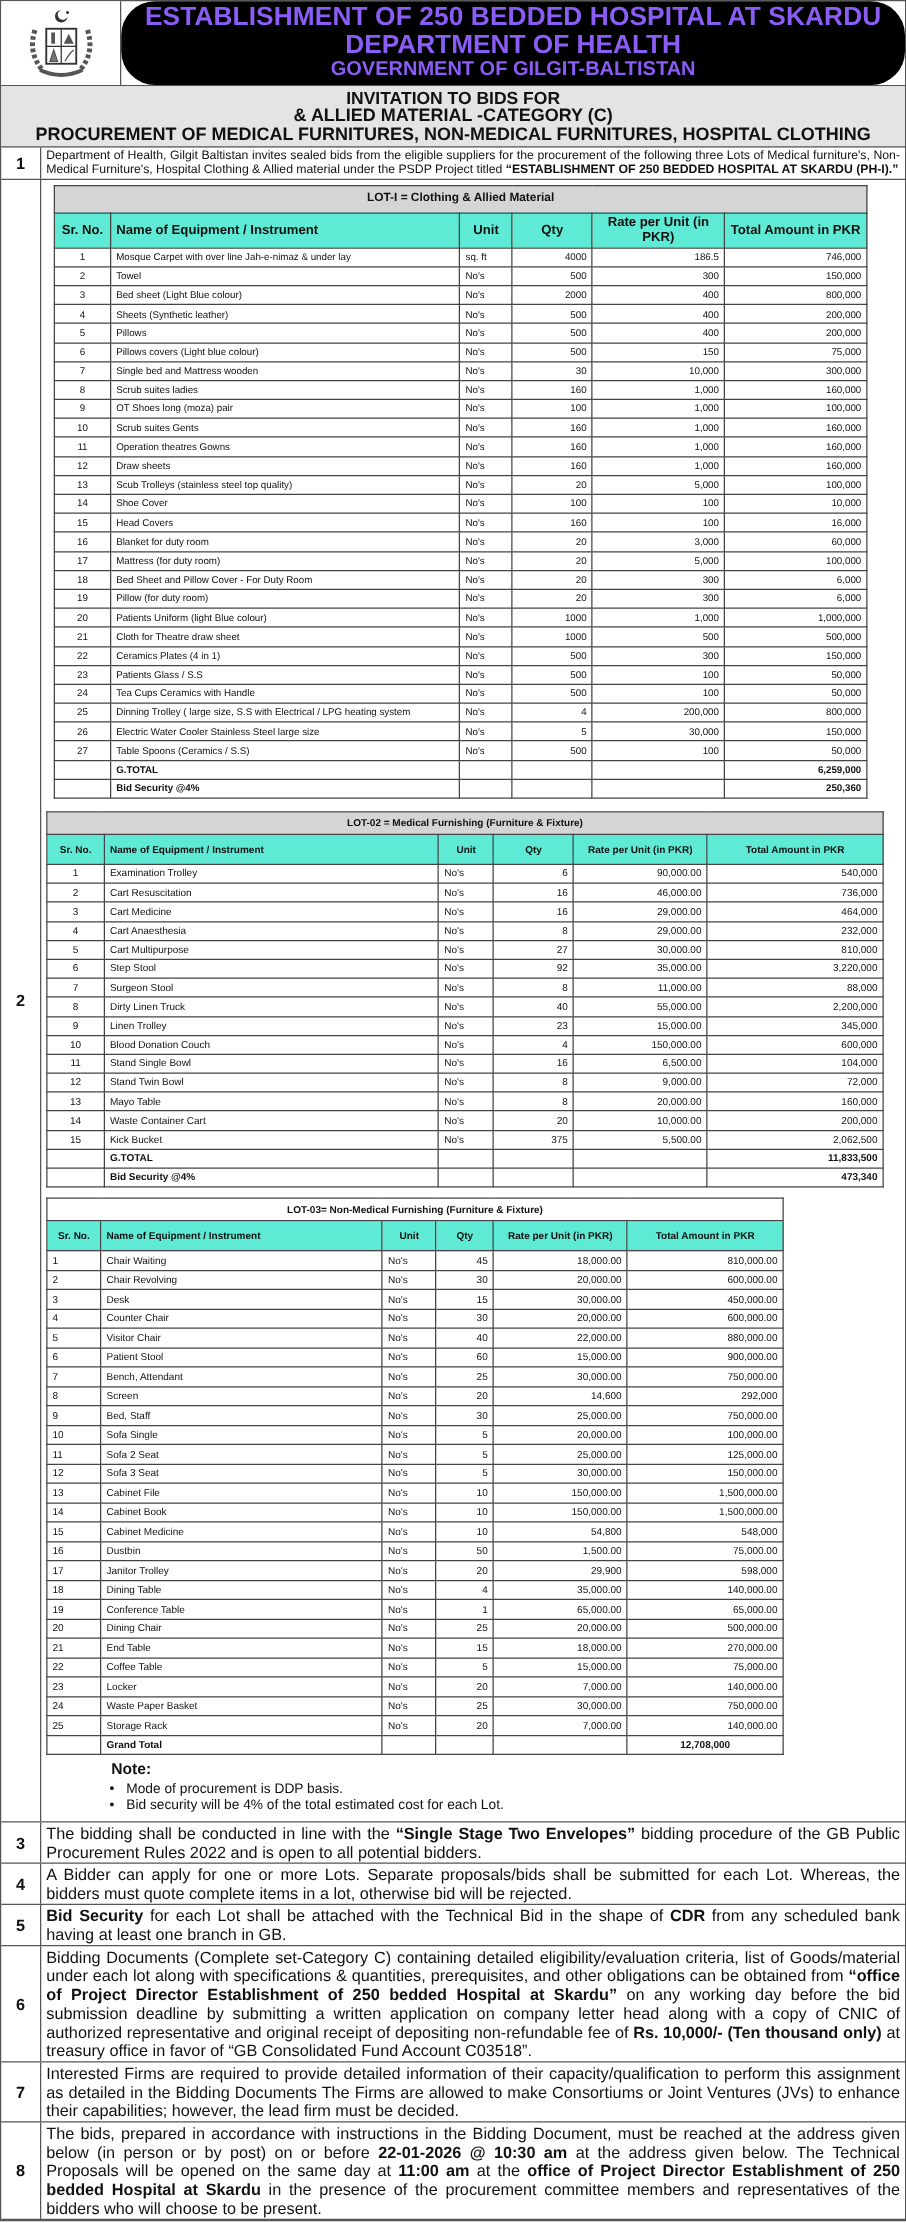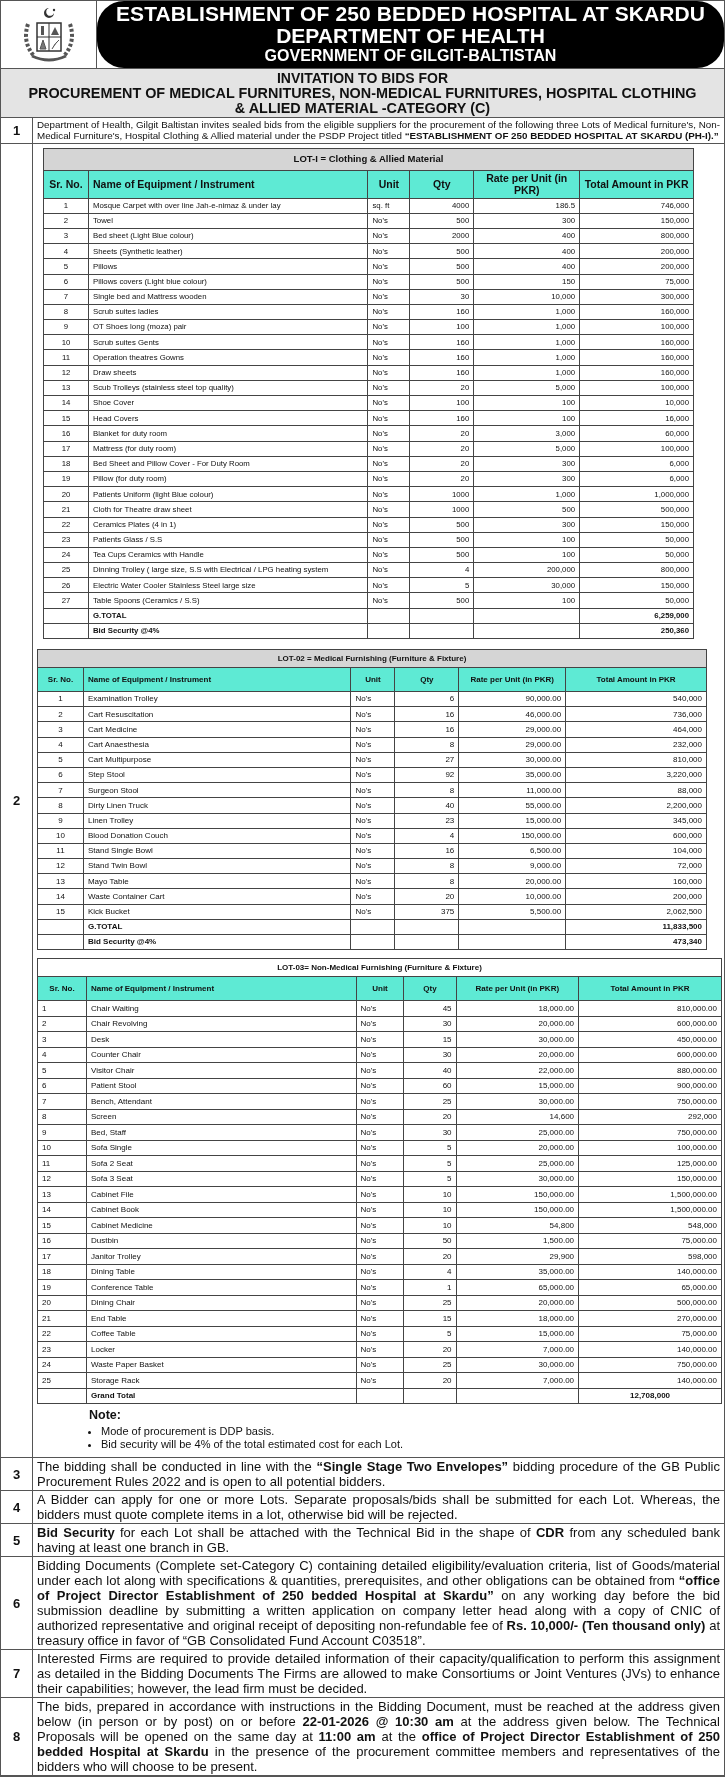--- a/index.html
+++ b/index.html
@@ -1,20 +1,20 @@
 <!DOCTYPE html>
 <html><head>
 <meta charset="utf-8">
 <style>
   * { box-sizing: border-box; margin: 0; padding: 0; }
   body { width: 725px; height: 1778px; background: #fff; font-family: "Liberation Sans", sans-serif; color: #111; overflow: hidden; }
   .page { position: relative; width: 725px; border: 1px solid #555; }
   .hdr { display: flex; height: 68px; border-bottom: 1px solid #555; }
   .logo { width: 96px; background: #fff; display: flex; align-items: center; justify-content: center; border-right: 1px solid #555; }
-  .hdr-text { flex: 1; background: #000; color: #ffffff; text-align: center; padding-top: 2px; border-radius: 27px; }
+  .hdr-text { flex: 1; background: #000; color: #8b5cf6; text-align: center; padding-top: 2px; border-radius: 27px; }
   .h1 { font-weight: bold; font-size: 21px; line-height: 22px; letter-spacing: 0.1px; }
   .h2 { font-weight: bold; font-size: 21px; line-height: 21px; }
   .h3 { font-weight: bold; font-size: 16px; line-height: 20px; }
   .itb { background: #e4e4e4; text-align: center; font-weight: bold; border-bottom: 1px solid #555; padding: 2px 0 1px; }
   .itb .t1 { font-size: 14px; line-height: 15px; }
   .itb .t2 { font-size: 14.4px; line-height: 15px; }
   .row { display: flex; border-bottom: 1px solid #555; }
   .num { width: 32px; border-right: 1px solid #555; display: flex; align-items: center; justify-content: center; font-weight: bold; font-size: 13px; }
   .cell { flex: 1; padding: 1px 4px; font-size: 13px; line-height: 15px; text-align: justify; }
   .cell.small { font-size: 9.8px; line-height: 11.3px; }
@@ -58,22 +58,22 @@
     </div>
     <div class="hdr-text">
       <div class="h1">ESTABLISHMENT OF 250 BEDDED HOSPITAL AT SKARDU</div>
       <div class="h2">DEPARTMENT OF HEALTH</div>
       <div class="h3">GOVERNMENT OF GILGIT-BALTISTAN</div>
     </div>
   </div>
 
   <div class="itb">
     <div class="t1">INVITATION TO BIDS FOR</div>
+    <div class="t2">&amp; ALLIED MATERIAL -CATEGORY (C)</div>
     <div class="t2">PROCUREMENT OF MEDICAL FURNITURES, NON-MEDICAL FURNITURES, HOSPITAL CLOTHING</div>
-    <div class="t2">&amp; ALLIED MATERIAL -CATEGORY (C)</div>
   </div>
 
   <div class="row">
     <div class="num">1</div>
     <div class="cell small"><span>Department of Health, Gilgit Baltistan invites sealed bids from the eligible suppliers for the procurement of the following three Lots of Medical furniture's, Non-Medical Furniture's, Hospital Clothing &amp; Allied material  under the PSDP Project titled </span><b>“ESTABLISHMENT OF 250 BEDDED HOSPITAL AT SKARDU (PH-I).”</b></div>
   </div>
 
   <div class="row sec2">
     <div class="num">2</div>
     <div class="cell">
@@ -486,21 +486,21 @@
               <td></td>
               <td class="l">Bid Security @4%</td>
               <td></td>
               <td></td>
               <td></td>
               <td class="r">473,340</td>
             </tr>
           </tbody>
         </table>
       <div style="height:8px"></div>
-      <table class="lot lot3" id="lot3" style="width:685px;margin-left:-14px;">
+      <table class="lot lot3" id="lot3" style="width:590px;margin-left:-14px;">
           <colgroup>
             <col style="width:48px">
             <col style="width:264px">
             <col style="width:47px">
             <col style="width:51px">
             <col style="width:120px">
             <col style="width:140px">
           </colgroup>
           <tbody>
             <tr class="caption">

